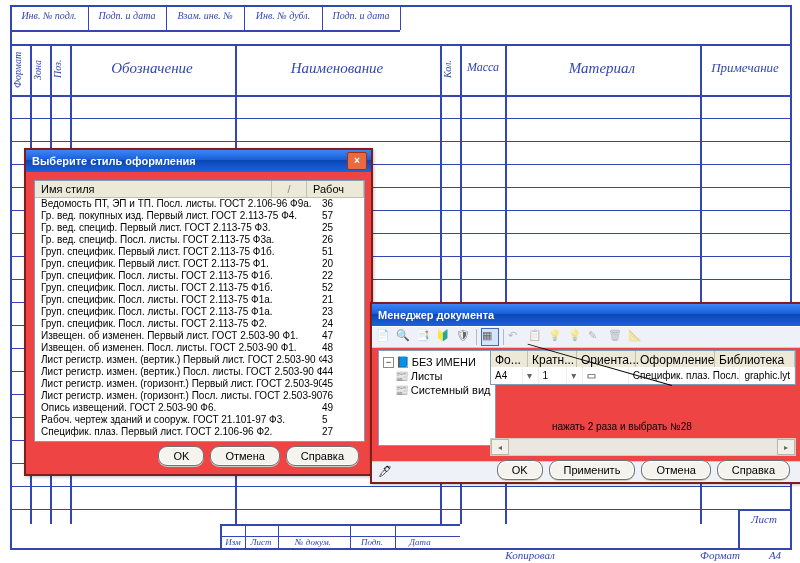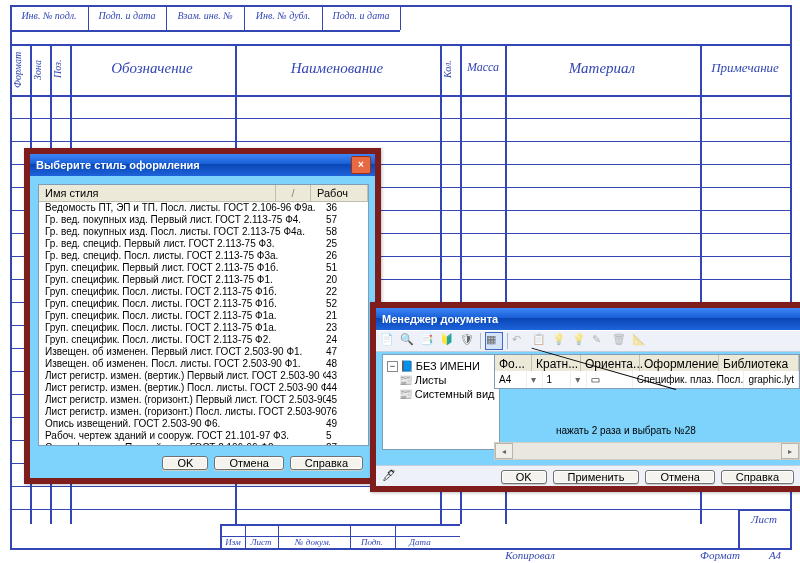--- a/index.html
+++ b/index.html
@@ -2,32 +2,32 @@
 <html><head>
 <meta charset="utf-8">
 <style>
 html,body{margin:0;padding:0;width:800px;height:563px;overflow:hidden;font-family:Tahoma,sans-serif;font-size:11px;background:#fff}
 
 .l{position:absolute;background:#3346b4}
 .th{height:1px}.tv{width:1px}
 .tH{height:2px}.tV{width:2px}
 .cell-label{position:absolute;color:#3346b4;font-style:italic;font-family:'Times New Roman',serif;text-align:center}
 
-.dlg{position:absolute;background:#7dd3fc;border:6px solid #7f1d1d;box-shadow:1px 1px 3px rgba(0,0,0,.25)}
+.dlg{position:absolute;background:#ef4444;border:2px solid #7f1d1d;box-shadow:1px 1px 3px rgba(0,0,0,.25)}
 .titlebar{height:22px;background:linear-gradient(180deg,#3d86f7 0%,#185fd6 45%,#0946b5 46%,#1e63db 100%);color:#fff;font-weight:bold;font-size:11px;display:flex;align-items:center;padding:0 4px}
 .titlebar .t{flex:1;padding-left:2px}
 .titlebar .x{width:18px;height:16px;background:#e86a42;border:1px solid #a42e0c;border-radius:2px;display:flex;align-items:center;justify-content:center;color:#fff;font-weight:bold;font-size:10px;line-height:1}
 .listbox{position:absolute;background:#fff;border:1px solid #7f9db9;overflow:hidden}
 .listbox .hdr{display:flex;background:#ece9d8;border-bottom:1px solid #c0c0b0;font-size:11px}
 .listbox .hdr div{padding:2px 6px;border-right:1px solid #c0c0b0}
 .listbox .rows{font-size:10px;line-height:12px}
 .listbox .rows .r{display:flex;padding:0 6px}
 .listbox .rows .r .n{flex:1;white-space:nowrap;overflow:hidden}
 .listbox .rows .r .v{width:36px;text-align:left}
-.winbtn{background:#f4f3ee;border:1px solid #707070;border-radius:3px;font-size:11px;height:14px;padding:0 14px;box-shadow:inset 0 0 0 1px #fff,0 1px 0 #d0cfc8}
+.winbtn{background:#f4f3ee;border:1px solid #707070;border-radius:9px;font-size:11px;height:20px;padding:0 14px;box-shadow:inset 0 0 0 1px #fff,0 1px 0 #d0cfc8}
 .btnrow{position:absolute;display:flex;gap:6px}
 .toolbar{position:absolute;background:#eef2f8;border-top:1px solid #fff;border-bottom:1px solid #c4cddc;display:flex;align-items:center;gap:4px;padding:0 4px;font-size:11px;color:#666}
 .tool-ic{width:16px;height:16px;border:0;display:inline-block}
 .tree{position:absolute;background:#fff;border:1px solid #7f9db9;font-size:11px;line-height:14px;padding:4px}
 .tree .row{display:flex;align-items:center;gap:2px;white-space:nowrap}
 .gridhdr{position:absolute;background:#ece9d8;border:1px solid #7f9db9;display:flex;font-size:12px}
 .gridhdr div{padding:2px 4px;border-right:1px solid #c0c0b0}
 .gridrow{position:absolute;background:#fff;border:1px solid #7f9db9;border-top:none;display:flex;font-size:10px;align-items:center}
 .gridrow div{padding:0 4px;border-right:1px solid #eee;height:17px;display:flex;align-items:center}
 .scroll-h{position:absolute;height:16px;background:#e9e7df;border:1px solid #cfcdc4;display:flex}
@@ -130,24 +130,20 @@
     <div class="rows" id="style-rows">
         <div class="r">
           <span class="n">Ведомость ПТ, ЭП и ТП. Посл. листы. ГОСТ 2.106-96 Ф9а.</span>
           <span class="v">36</span>
         </div>
         <div class="r">
           <span class="n">Гр. вед. покупных изд. Первый лист. ГОСТ 2.113-75 Ф4.</span>
           <span class="v">57</span>
         </div>
         <div class="r">
-          <span class="n">Гр. вед. покупных изд. Посл. листы. ГОСТ 2.113-75 Ф4а.</span>
-          <span class="v">58</span>
-        </div>
-        <div class="r">
           <span class="n">Гр. вед. специф. Первый лист. ГОСТ 2.113-75 Ф3.</span>
           <span class="v">25</span>
         </div>
         <div class="r">
           <span class="n">Гр. вед. специф. Посл. листы. ГОСТ 2.113-75 Ф3а.</span>
           <span class="v">26</span>
         </div>
         <div class="r">
           <span class="n">Груп. специфик. Первый лист. ГОСТ 2.113-75 Ф1б.</span>
           <span class="v">51</span>

